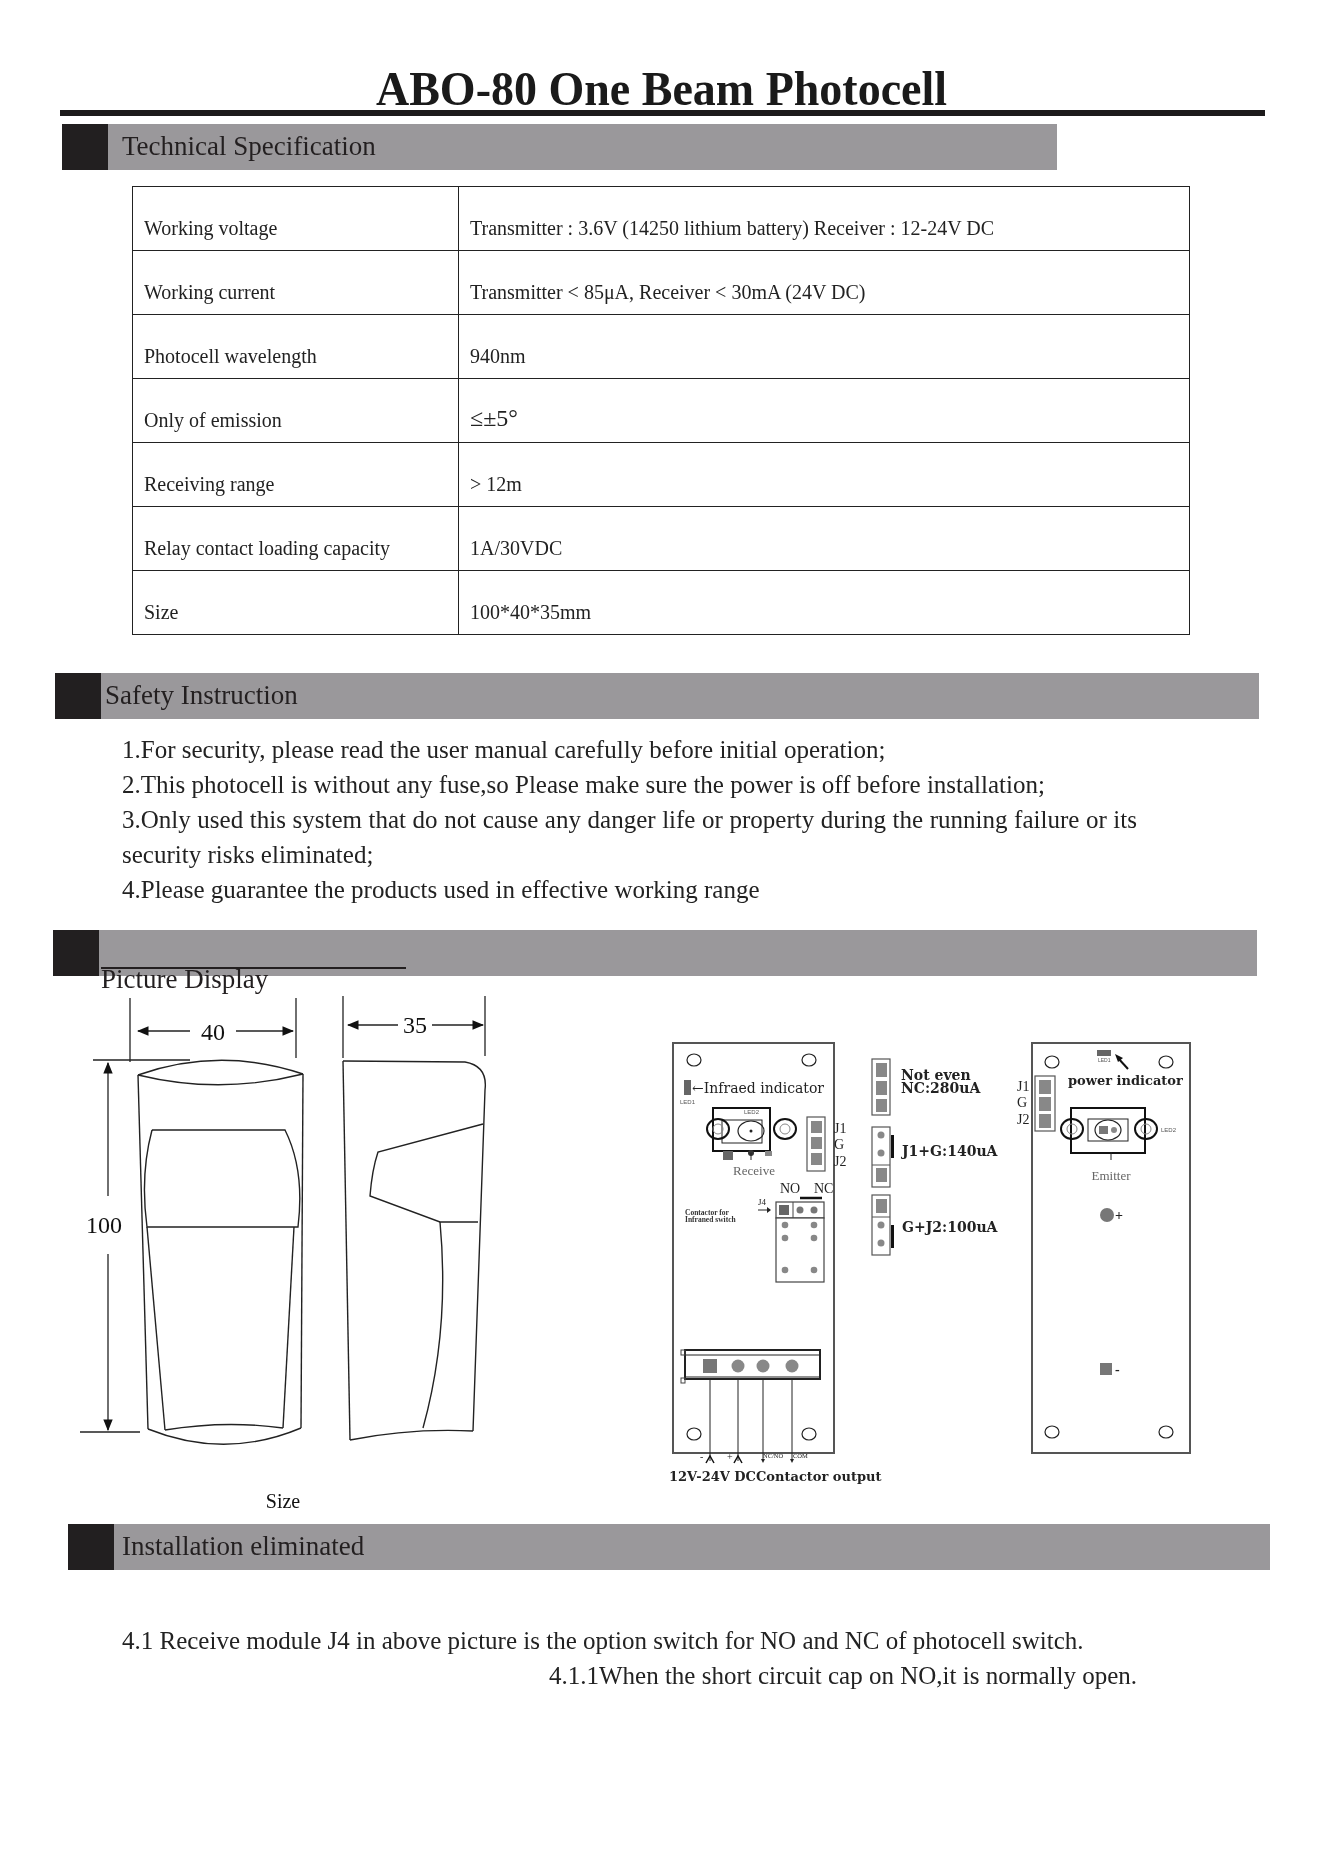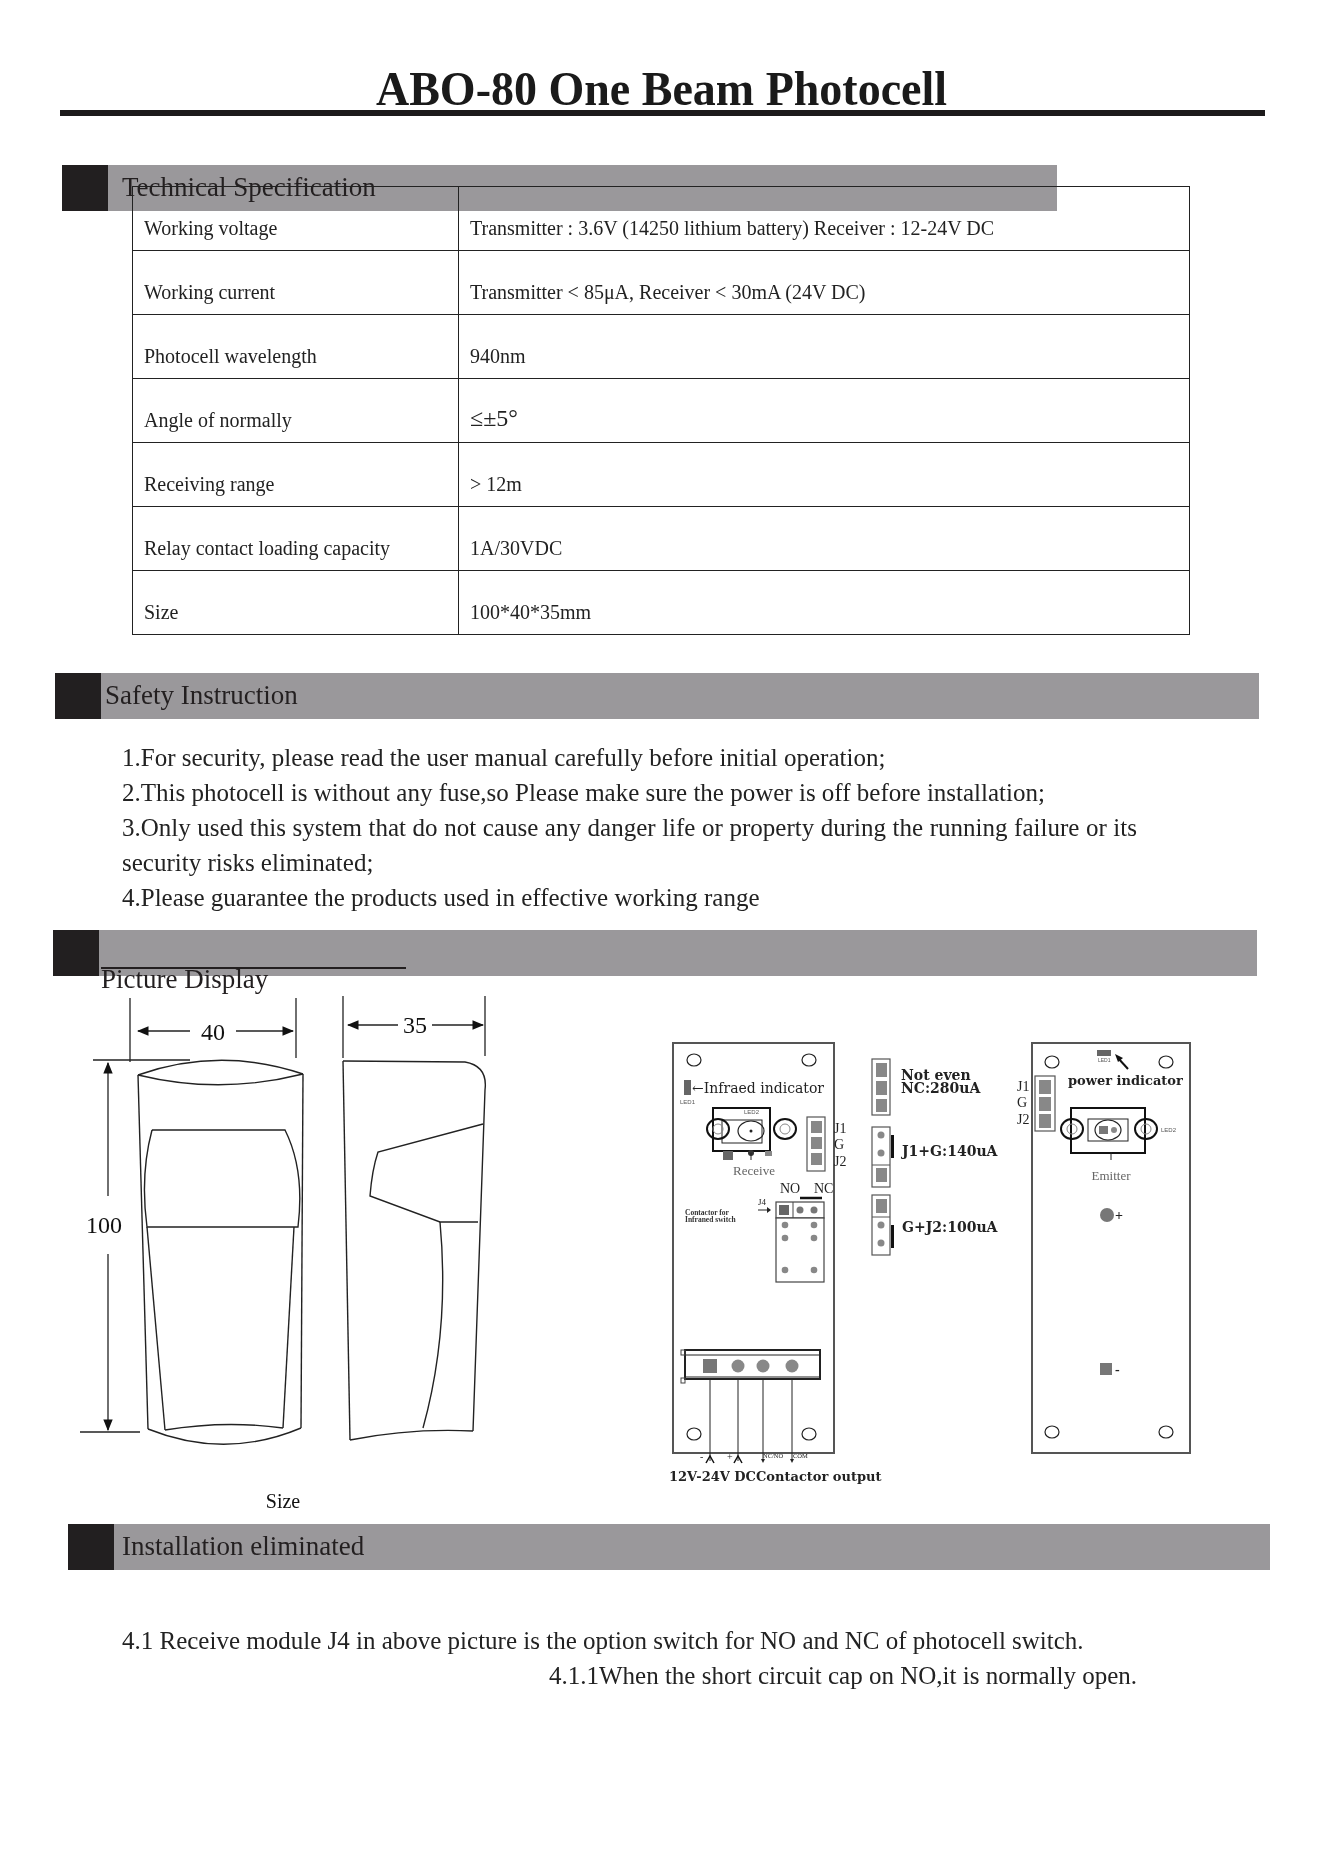--- a/index.html
+++ b/index.html
@@ -10,40 +10,40 @@
     position: absolute; left: 0; top: 62px; width: 1323px; text-align: center;
     font-family: "Liberation Serif", serif; font-weight: bold; font-size: 46px;
     letter-spacing: 0px; transform: scaleY(1.05);
   }
   .title-rule { position: absolute; left: 60px; top: 110px; width: 1205px; height: 6px; background: #1d1a1b; }
 
   .section-bar { position: absolute; height: 46px; background: #9a989b; }
   .section-bar .blk { position: absolute; left: 0; top: 0; width: 46px; height: 100%; background: #221f20; }
   .section-bar .lbl { position: absolute; top: 7px; font-size: 27px; color: #231f20; white-space: nowrap; }
 
-  #sec-tech { left: 62px; top: 124px; width: 995px; margin-top: 41px; }
+  #sec-tech { left: 62px; top: 124px; width: 995px; }
   #sec-tech .lbl { left: 60px; }
   #sec-safety { left: 55px; top: 673px; width: 1204px; }
   #sec-safety .lbl { left: 50px; }
   #sec-pic { left: 53px; top: 930px; width: 1204px; }
   #sec-pic .lbl { left: 48px; text-decoration: underline; text-underline-offset: 4px; margin-top: 27px; }
   #sec-pic .uline { position: absolute; left: 48px; top: 37px; width: 305px; height: 2px; background: #231f20; }
   #sec-install { left: 68px; top: 1524px; width: 1202px; }
   #sec-install .lbl { left: 54px; }
 
   table.spec {
     position: absolute; left: 132px; top: 186px; width: 1058px; border-collapse: collapse;
   }
   table.spec td {
     border: 1.5px solid #222; height: 64px; vertical-align: bottom; padding: 8px 11px 10px 11px;
     font-size: 20px; color: #222; font-family: Liberation Serif, serif;
   }
   table.spec td.k { width: 326px; }
 
-  .safety { position: absolute; left: 122px; top: 732px; width: 1015px; font-size: 25px; line-height: 35px; color: #222; margin-top: 8px; }
+  .safety { position: absolute; left: 122px; top: 732px; width: 1015px; font-size: 25px; line-height: 35px; color: #222; }
   .safety p { text-align: justify; text-align-last: left; }
 
   .install { position: absolute; left: 122px; top: 1606px; width: 1015px; font-size: 25px; line-height: 35px; color: #222; }
   .install p.indent { padding-left: 54px; text-align: right; }
 
   svg { position: absolute; overflow: visible; }
   .svgtxt { font-family: "Liberation Serif", serif; }
   .mono { font-family: "DejaVu Serif", serif; }
 </style>
 </head>
@@ -65,21 +65,21 @@
       </tr>
     <tr>
         <td class="k">Working current</td>
         <td>Transmitter &lt; 85μA, Receiver &lt; 30mA (24V DC)</td>
       </tr>
     <tr>
         <td class="k">Photocell wavelength</td>
         <td>940nm</td>
       </tr>
     <tr>
-        <td class="k">Angle of normally</td>
+        <td class="k">Only of emission</td>
         <td style="font-size:24px;">≤±5°</td>
       </tr>
     <tr>
         <td class="k">Receiving range</td>
         <td>&gt; 12m</td>
       </tr>
     <tr>
         <td class="k">Relay contact loading capacity</td>
         <td>1A/30VDC</td>
       </tr>

